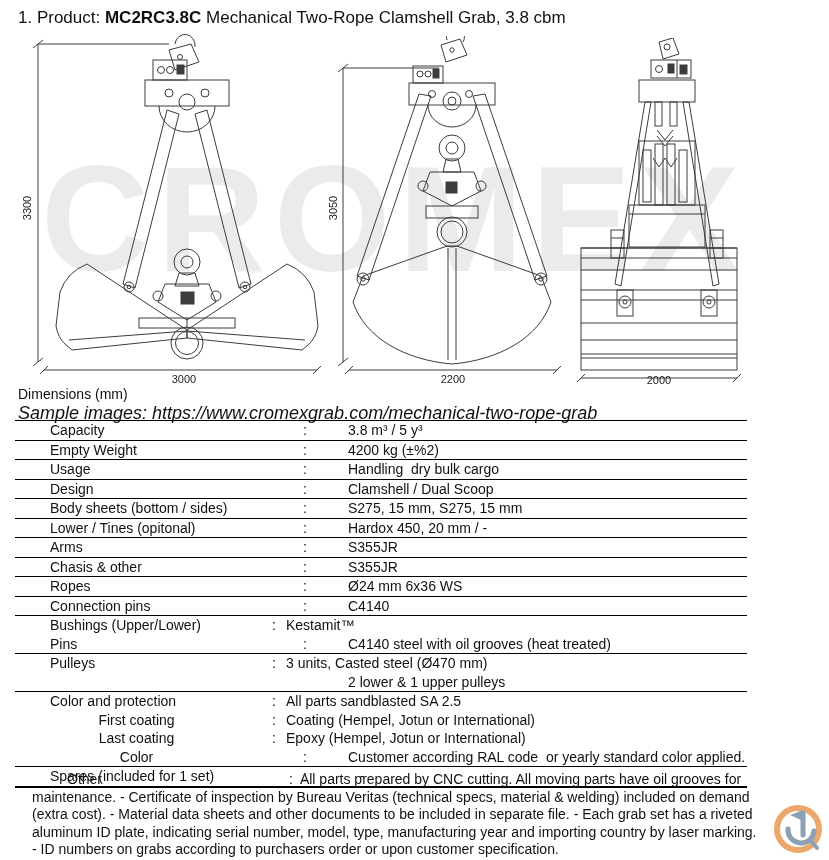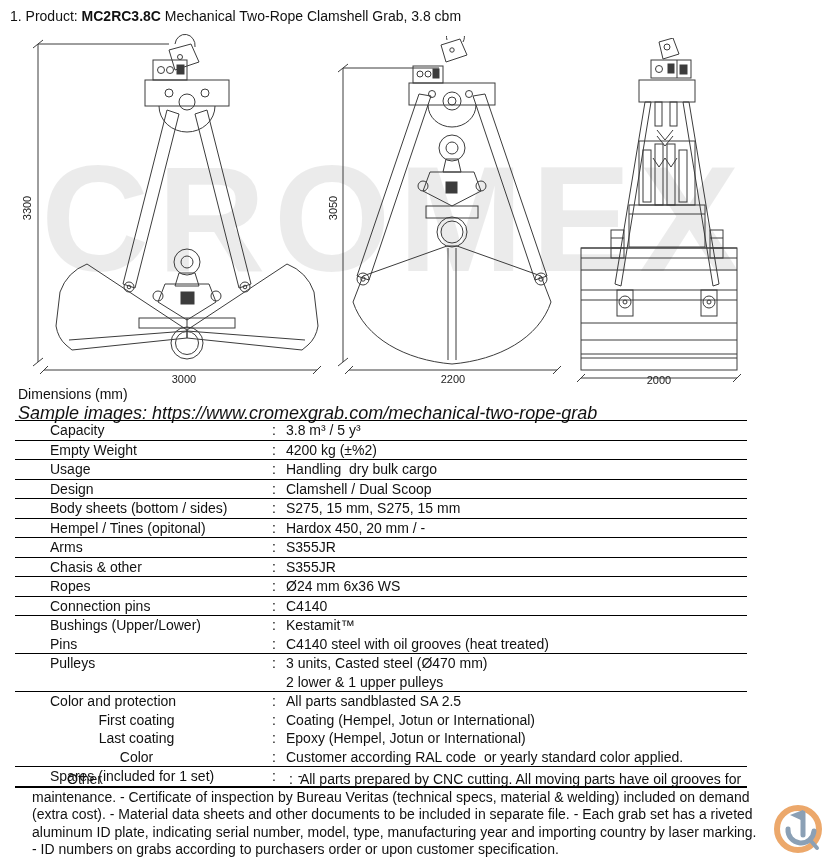--- a/index.html
+++ b/index.html
@@ -1,29 +1,29 @@
 <!DOCTYPE html>
 <html><head>
 <meta charset="utf-8">
 <style>
   html,body{margin:0;padding:0;background:#fff;}
   .page{position:relative;width:829px;height:860px;background:#ffffff;overflow:hidden;
         font-family:"Liberation Sans",sans-serif;color:#111;}
-  .title-line{position:absolute;left:10px;top:8px;font-size:14px;white-space:pre;text-align:right;}
+  .title-line{position:absolute;left:18px;top:8px;font-size:17px;white-space:pre;text-align:right;}
   .title-line b{font-weight:bold;}
   .drawings{position:absolute;left:0;top:26px;width:829px;height:362px;margin-left:11px;}
   .watermark{position:absolute;left:30px;top:118px;font-size:150px;font-weight:bold;
              letter-spacing:8px;color:rgba(0,0,0,0.08);line-height:1;white-space:nowrap;}
   .drawing{position:absolute;}
   svg text{font-family:"Liberation Sans",sans-serif;font-size:11px;fill:#222;}
   .dims-label{position:absolute;left:18px;top:386px;font-size:14px;}
   .sample-line{position:absolute;left:18px;top:403px;font-size:18px;font-style:italic;white-space:pre;}
   .spec-table{position:absolute;left:15px;top:420px;width:732px;border-top:1px solid #000;}
   .trow{display:flex;height:18.5px;line-height:18.5px;font-size:14px;}
-  .trow.b{border-bottom:1px solid #000;}
+  .trow.b{border-bottom:1px solid #000;gap:31px;}
   .trow.thick{border-bottom-width:2px;align-items:center;}
   .tl{width:257px;flex:none;padding-left:35px;box-sizing:border-box;white-space:pre;overflow:hidden;}
   .trow.ralign .tl{text-align:center;padding-left:0;padding-right:14px;}
   .tc{width:14px;flex:none;}
   .tv{white-space:pre;}
   .other-row{position:absolute;left:32px;top:771px;width:725px;font-size:14px;
              line-height:17.5px;white-space:pre-wrap;}
   .other-label{float:left;width:257px;padding-left:35px;box-sizing:border-box;}
   .logo{position:absolute;left:770px;top:801px;width:56px;height:56px;}
 </style>
@@ -209,21 +209,21 @@
         <span class="tl">Design</span>
         <span class="tc">:</span>
         <span class="tv">Clamshell / Dual Scoop</span>
       </div>
       <div class="trow b">
         <span class="tl">Body sheets (bottom / sides)</span>
         <span class="tc">:</span>
         <span class="tv">S275, 15 mm, S275, 15 mm</span>
       </div>
       <div class="trow b">
-        <span class="tl">Hempel / Tines (opitonal)</span>
+        <span class="tl">Lower / Tines (opitonal)</span>
         <span class="tc">:</span>
         <span class="tv">Hardox 450, 20 mm / -</span>
       </div>
       <div class="trow b">
         <span class="tl">Arms</span>
         <span class="tc">:</span>
         <span class="tv">S355JR</span>
       </div>
       <div class="trow b">
         <span class="tl">Chasis &amp; other</span>

